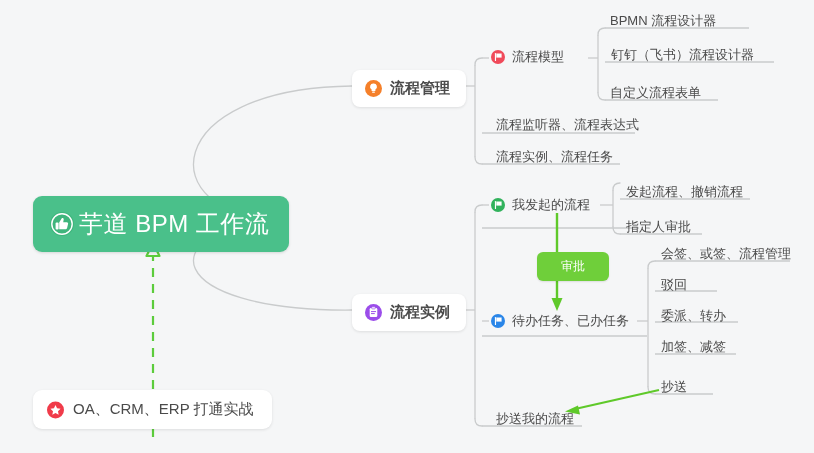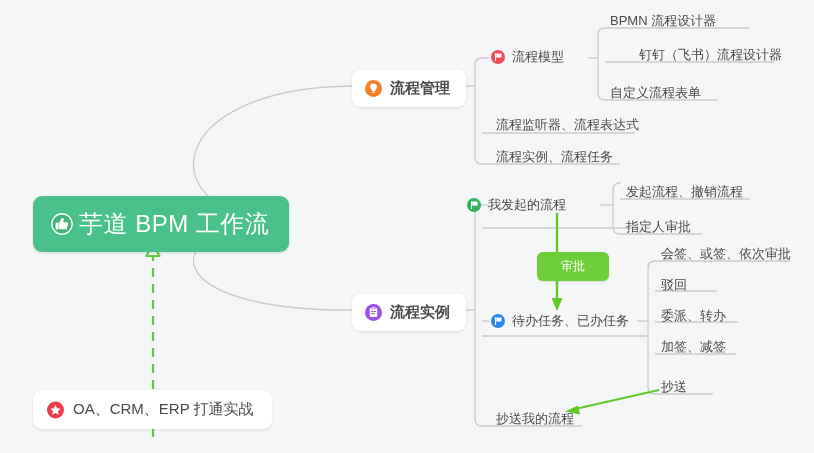--- a/index.html
+++ b/index.html
@@ -187,39 +187,39 @@
       <svg width="14" height="14" viewBox="0 0 14 14">
         <rect x="0" y="0" width="14" height="14" rx="7" fill="#f04a5a"></rect>
         <rect x="3.9" y="3.1" width="1.15" height="8" rx="0.5" fill="#ffffff"></rect>
         <path d="M5.3 3.5 L10.6 3.5 L10.6 7.6 L5.3 7.6 Z" fill="#ffffff"></path>
       </svg>
     </span>
     <span>流程模型</span>
   </div>
 
   <div class="leaf-node" style="left:601px;top:9px;">BPMN 流程设计器</div>
-  <div class="leaf-node" style="left:630px;top:43px;text-align:right;">钉钉（飞书）流程设计器</div>
+  <div class="leaf-node" style="left:602px;top:43px;text-align:right;">钉钉（飞书）流程设计器</div>
   <div class="leaf-node" style="left:601px;top:81px;">自定义流程表单</div>
 
   <div class="leaf-node" style="left:487px;top:113px;">流程监听器、流程表达式</div>
   <div class="leaf-node" style="left:487px;top:145px;">流程实例、流程任务</div>
 
   <div class="branch-node" style="left:352px;top:294px;">
     <span class="ico ico-md">
       <svg width="17" height="17" viewBox="0 0 17 17">
         <circle cx="8.5" cy="8.5" r="8.5" fill="#9b4dea"></circle>
         <rect x="4.7" y="3.9" width="7.6" height="9.2" rx="1.3" fill="#ffffff"></rect>
         <rect x="6.6" y="2.8" width="3.8" height="2.1" rx="1" fill="#ffffff" stroke="#9b4dea" stroke-width="0.7"></rect>
         <path d="M6.4 7.6 L10.6 7.6 M6.4 9.6 L9.4 9.6" stroke="#9b4dea" stroke-width="1" stroke-linecap="round"></path>
       </svg>
     </span>
     <span>流程实例</span>
   </div>
 
-  <div class="l2-node" style="left:467px;top:196px;">
+  <div class="l2-node" style="left:491px;top:196px;">
     <span class="ico ico-sm">
       <svg width="14" height="14" viewBox="0 0 14 14">
         <rect x="0" y="0" width="14" height="14" rx="7" fill="#31b25c"></rect>
         <rect x="3.9" y="3.1" width="1.15" height="8" rx="0.5" fill="#ffffff"></rect>
         <path d="M5.3 3.5 L10.6 3.5 L10.6 7.6 L5.3 7.6 Z" fill="#ffffff"></path>
       </svg>
     </span>
     <span>我发起的流程</span>
   </div>
 
@@ -230,21 +230,21 @@
     <span class="ico ico-sm">
       <svg width="14" height="14" viewBox="0 0 14 14">
         <rect x="0" y="0" width="14" height="14" rx="7" fill="#2a86e8"></rect>
         <rect x="3.9" y="3.1" width="1.15" height="8" rx="0.5" fill="#ffffff"></rect>
         <path d="M5.3 3.5 L10.6 3.5 L10.6 7.6 L5.3 7.6 Z" fill="#ffffff"></path>
       </svg>
     </span>
     <span>待办任务、已办任务</span>
   </div>
 
-  <div class="leaf-node" style="left:652px;top:242px;">会签、或签、依次审批</div>
+  <div class="leaf-node" style="left:652px;top:242px;">会签、或签、流程管理</div>
   <div class="leaf-node" style="left:652px;top:273px;">驳回</div>
   <div class="leaf-node" style="left:652px;top:304px;">委派、转办</div>
   <div class="leaf-node" style="left:652px;top:335px;">加签、减签</div>
   <div class="leaf-node" style="left:652px;top:375px;">抄送</div>
 
   <div class="leaf-node" style="left:487px;top:407px;">抄送我的流程</div>
 
   <div class="badge-node" style="left:537px;top:252px;">审批</div>
 
   <div class="note-node">

